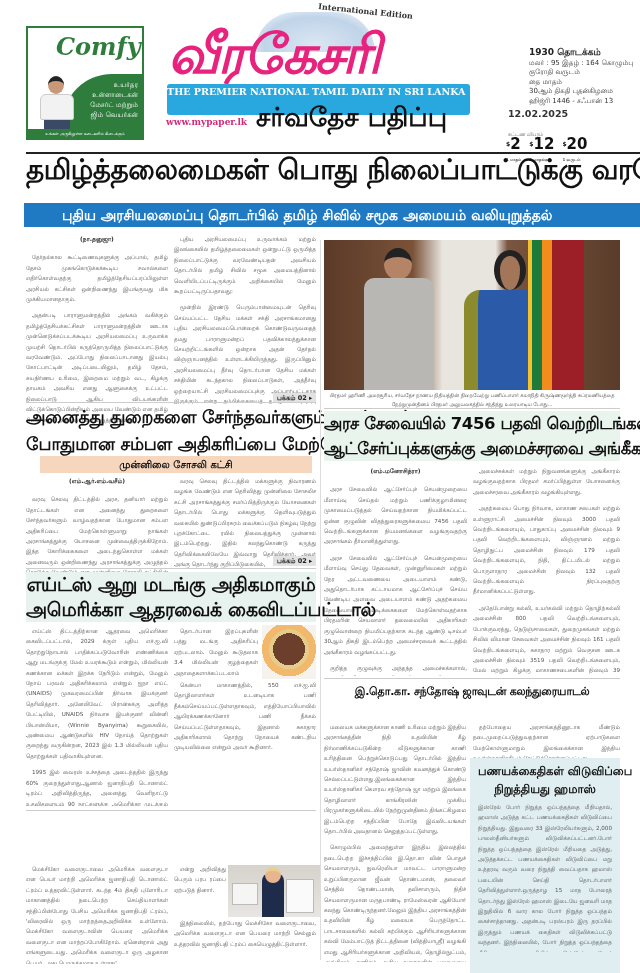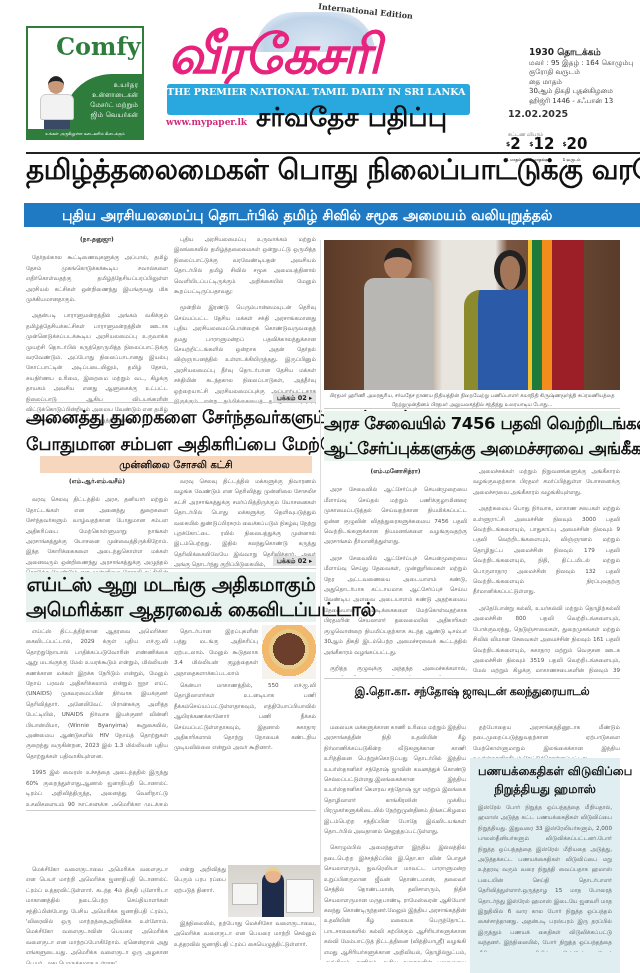--- a/index.html
+++ b/index.html
@@ -1,21 +1,21 @@
 <!DOCTYPE html>
 <html><head>
 <meta charset="utf-8">
 <style>
   * { box-sizing: border-box; margin: 0; padding: 0; }
   body { width: 640px; height: 973px; background: #fff; font-family: "DejaVu Sans", sans-serif; color: #222; overflow: hidden; position: relative; }
   .abs { position: absolute; }
 
   
   .ad { left: 26px; top: 26px; width: 118px; height: 114px; background: #fff; border: 2px solid #2e7d3c; overflow: hidden; }
-  .ad-logo { position: absolute; left: 28px; top: 4px; font-family: "DejaVu Serif", serif; font-weight: bold; font-size: 24px; color: #2e7d3c; }
+  .ad-logo { position: absolute; left: 28px; top: 4px; font-family: "DejaVu Serif", serif; font-style: italic; font-weight: bold; font-size: 24px; color: #2e7d3c; }
   .ad-green { position: absolute; right: 0; top: 46px; width: 80px; height: 60px; background: #2e7d3c; border-top-left-radius: 50px; }
   .ad-text { position: absolute; right: 4px; top: 52px; width: 60px; color: #fff; font-size: 7px; line-height: 10px; text-align: right; }
   .ad-man { position: absolute; left: 12px; top: 48px; width: 34px; height: 64px; }
   .ad-man .head { position: absolute; left: 8px; top: 0; width: 16px; height: 18px; border-radius: 50%; background: #c89878; border-top: 5px solid #222; }
   .ad-man .shirt { position: absolute; left: 0; top: 18px; width: 34px; height: 26px; background: #f2f2f2; border: 1px solid #ccc; border-radius: 6px 6px 2px 2px; }
   .ad-man .jeans { position: absolute; left: 4px; top: 44px; width: 26px; height: 22px; background: #3a4a66; }
   .ad-footer { position: absolute; left: 0; bottom: 0; width: 100%; height: 9px; background: #2e7d3c; color: #fff; font-size: 4px; line-height: 9px; text-align: center; }
 
   .globe { left: 255px; top: 12px; width: 120px; height: 40px; border-radius: 60px 60px 0 0; background: radial-gradient(ellipse at 50% 80%, #d6e4f2 0%, #b9cfe6 60%, #fff 100%); opacity: 0.9; }
   .intl { left: 318px; top: 6px; font-family: "DejaVu Serif", serif; font-size: 8px; font-weight: bold; color: #333; transform: rotate(6deg); }

